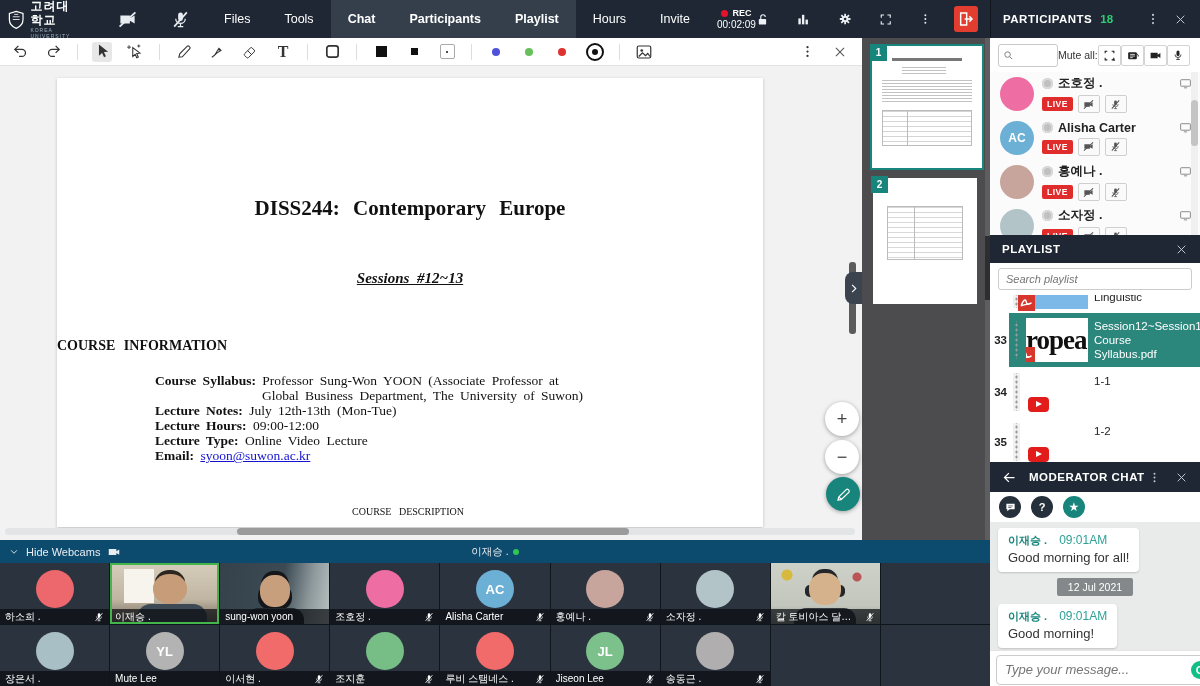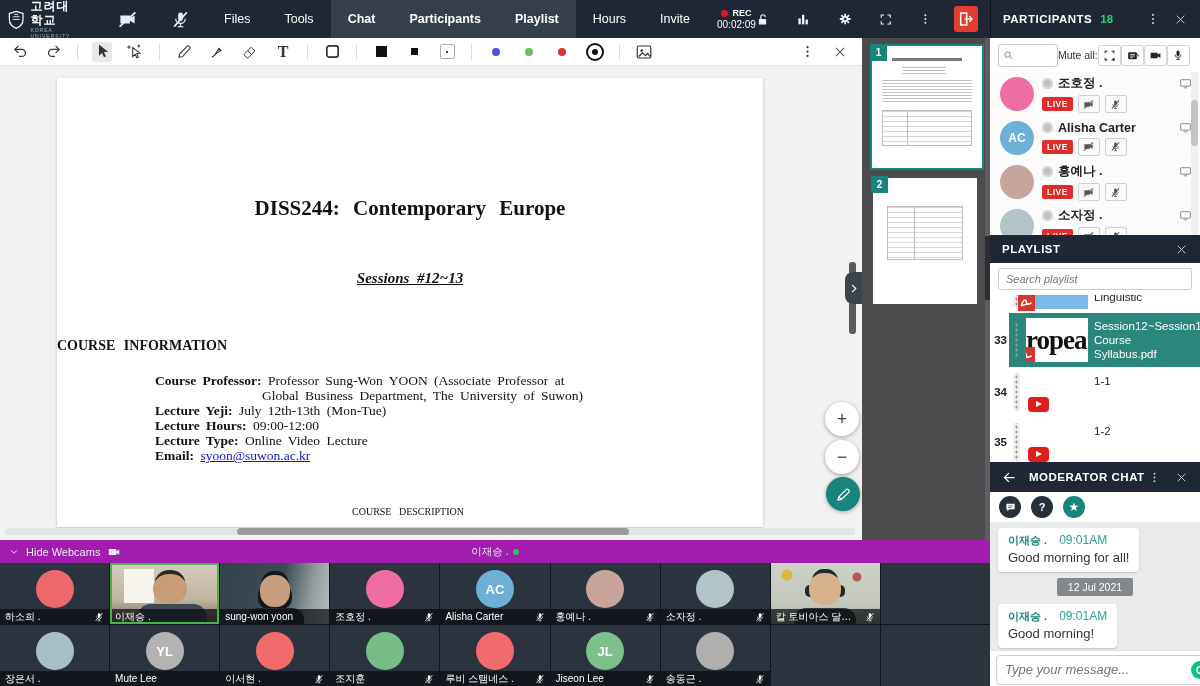--- a/index.html
+++ b/index.html
@@ -79,21 +79,21 @@
   .panelscroll{position:absolute;right:0;top:0;width:5px;height:100%;background:#5e5e60}
   .panelscroll i{position:absolute;top:198px;left:0;width:5px;height:64px;background:#2e2e30}
   .chevtab{position:absolute;left:845px;top:272px;width:17px;height:32px;background:#3a434e;border-radius:8px 0 0 8px;
            display:flex;align-items:center;justify-content:center;color:#fff;z-index:3}
   .fab{position:absolute;width:34px;height:34px;border-radius:50%;background:#fff;box-shadow:0 1px 4px rgba(0,0,0,.35);
        display:flex;align-items:center;justify-content:center;font-size:18px;color:#444;z-index:3}
   .fab-plus{left:825px;top:402px}
   .fab-minus{left:825px;top:440px}
   .fab-pencil{left:826px;top:477px;background:#17857b;color:#fff}
   
-  .camheader{position:absolute;left:0;top:540px;width:990px;height:23px;background:#a21caf;color:#e9edf0;
+  .camheader{position:absolute;left:0;top:540px;width:990px;height:23px;background:#0c4a6e;color:#e9edf0;
              display:flex;align-items:center;font-size:11px}
   .camheader-left{display:flex;align-items:center;gap:7px;padding-left:9px}
   .camspeaker{position:absolute;left:0;right:0;text-align:center;font-size:10.5px}
   .camspeaker i{display:inline-block;width:6px;height:6px;border-radius:50%;background:#31c553;margin-left:4px}
   .camgrid{position:absolute;left:0;top:563px;width:990px;height:123px;display:flex;flex-direction:column;gap:1px;background:#10151b}
   .camrow{display:flex;gap:1px;flex:1}
   .tile{position:relative;flex:1;background:#2b333e;overflow:hidden}
   .tavatar{position:absolute;left:50%;top:7px;margin-left:-19px;width:38px;height:38px;border-radius:50%;
            display:flex;align-items:center;justify-content:center;color:#fff;font-size:13px;font-weight:bold}
   .tring{position:absolute;inset:0;border:2px solid #44b54a;z-index:4}
@@ -486,25 +486,25 @@
       </span>
   </div>
 
   <div class="docarea">
     <div class="page">
       <div class="doc-title">DISS244: Contemporary Europe</div>
       <div class="doc-sessions">Sessions #12~13</div>
       <div class="doc-h1">COURSE INFORMATION</div>
       <div class="doc-info">
 
-          <div class="iline"><b>Course Professor:</b> <span>Professor Sung-Won YOON (Associate Professor at</span></div>
+          <div class="iline"><b>Course Syllabus:</b> <span>Professor Sung-Won YOON (Associate Professor at</span></div>
 
           <div class="iline indent"><b></b> <span>Global Business Department, The University of Suwon)</span></div>
 
-          <div class="iline"><b>Lecture Yeji:</b> <span>July 12th-13th (Mon-Tue)</span></div>
+          <div class="iline"><b>Lecture Notes:</b> <span>July 12th-13th (Mon-Tue)</span></div>
 
           <div class="iline"><b>Lecture Hours:</b> <span>09:00-12:00</span></div>
 
           <div class="iline"><b>Lecture Type:</b> <span>Online Video Lecture</span></div>
 
           <div class="iline"><b>Email:</b> <span class="link">syoon@suwon.ac.kr</span></div>
 
       </div>
       <div class="doc-h2">COURSE DESCRIPTION</div>
     </div>

